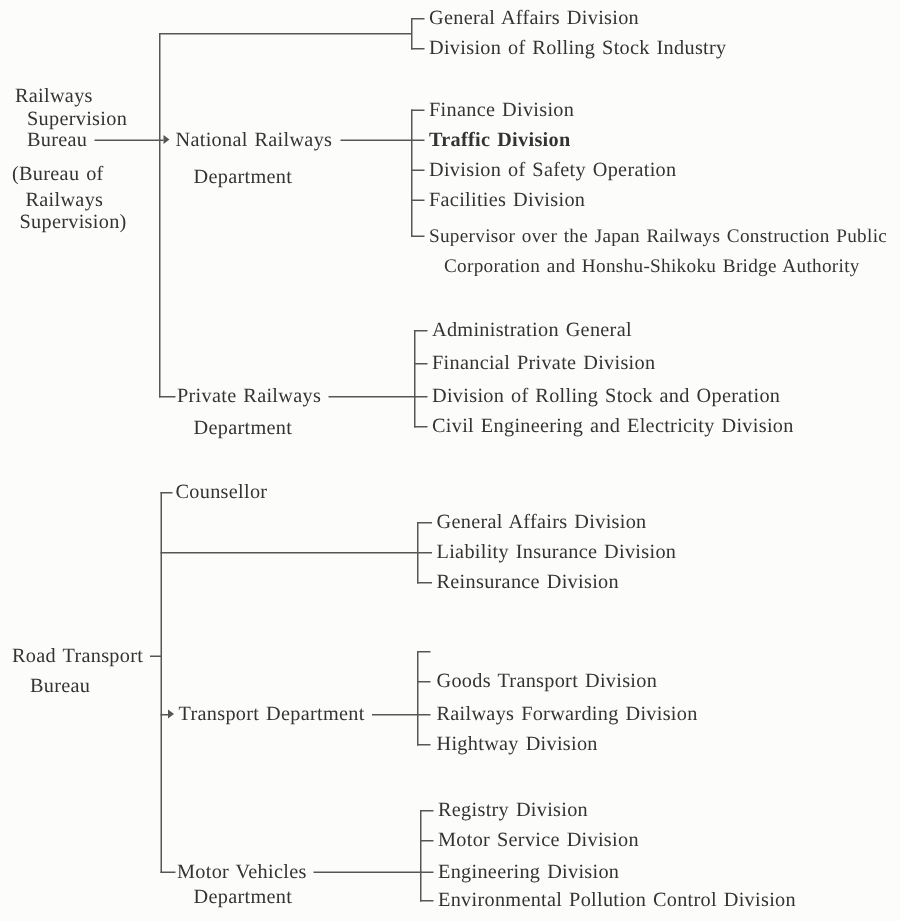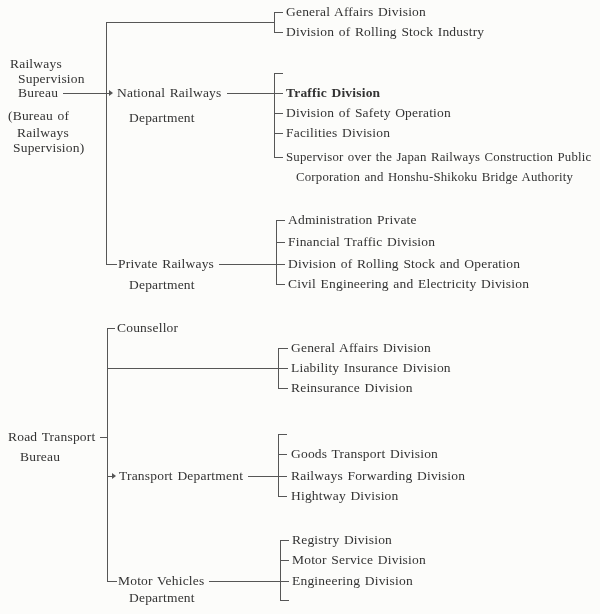--- a/index.html
+++ b/index.html
@@ -58,40 +58,41 @@
     <span class="lead"></span>
   </div>
   <div class="t" style="left:129px; top:110px;">Department</div>
 
   <div class="vline" style="left:274px; top:73px; height:85px;"></div>
   <div class="hline" style="left:274px; top:73px;  width:9px;"></div>
   <div class="hline" style="left:274px; top:93px;  width:9px;"></div>
   <div class="hline" style="left:274px; top:113px; width:9px;"></div>
   <div class="hline" style="left:274px; top:133px; width:9px;"></div>
   <div class="hline" style="left:274px; top:157px; width:9px;"></div>
+  <div class="t" style="left:286px; top:65px;">Finance Division</div>
   <div class="t" style="left:286px; top:85px;font-weight:bold;">Traffic Division</div>
   <div class="t" style="left:286px; top:105px;">Division of Safety Operation</div>
   <div class="t" style="left:286px; top:125px;">Facilities Division</div>
   <div class="t small" style="left:286px; top:149px;">Supervisor over the Japan Railways Construction Public</div>
   <div class="t small" style="left:296px; top:169px;">Corporation and Honshu-Shikoku Bridge Authority</div>
 
   <div class="hline" style="left:106px; top:264px; width:11px;"></div>
   <div class="row" style="left:118px; top:256px; width:159px;">
     <span class="txt">Private Railways</span>
     <span class="lead"></span>
   </div>
   <div class="t" style="left:129px; top:277px;">Department</div>
 
   <div class="vline" style="left:276px; top:220px; height:65px;"></div>
   <div class="hline" style="left:276px; top:220px; width:9px;"></div>
   <div class="hline" style="left:276px; top:242px; width:9px;"></div>
   <div class="hline" style="left:276px; top:264px; width:9px;"></div>
   <div class="hline" style="left:276px; top:284px; width:9px;"></div>
-  <div class="t" style="left:288px; top:212px;">Administration Private</div>
-  <div class="t" style="left:288px; top:234px;">Financial Traffic Division</div>
+  <div class="t" style="left:288px; top:212px;">Administration General</div>
+  <div class="t" style="left:288px; top:234px;">Financial Private Division</div>
   <div class="t" style="left:288px; top:256px;">Division of Rolling Stock and Operation</div>
   <div class="t" style="left:288px; top:276px;">Civil Engineering and Electricity Division</div>
 
   <div class="row" style="left:8px; top:429px; width:100px;">
     <span class="txt">Road Transport</span>
     <span class="lead"></span>
   </div>
   <div class="t" style="left:20px; top:449px;">Bureau</div>
 
   <div class="vline" style="left:107px; top:328px; height:254px;"></div>
@@ -131,14 +132,15 @@
   <div class="t" style="left:129px; top:590px;">Department</div>
 
   <div class="vline" style="left:280px; top:540px; height:61px;"></div>
   <div class="hline" style="left:280px; top:540px; width:9px;"></div>
   <div class="hline" style="left:280px; top:560px; width:9px;"></div>
   <div class="hline" style="left:280px; top:581px; width:9px;"></div>
   <div class="hline" style="left:280px; top:600px; width:9px;"></div>
   <div class="t" style="left:292px; top:532px;">Registry Division</div>
   <div class="t" style="left:292px; top:552px;">Motor Service Division</div>
   <div class="t" style="left:292px; top:573px;">Engineering Division</div>
+  <div class="t" style="left:292px; top:592px;">Environmental Pollution Control Division</div>
 
 </div>
 
 </body></html>

